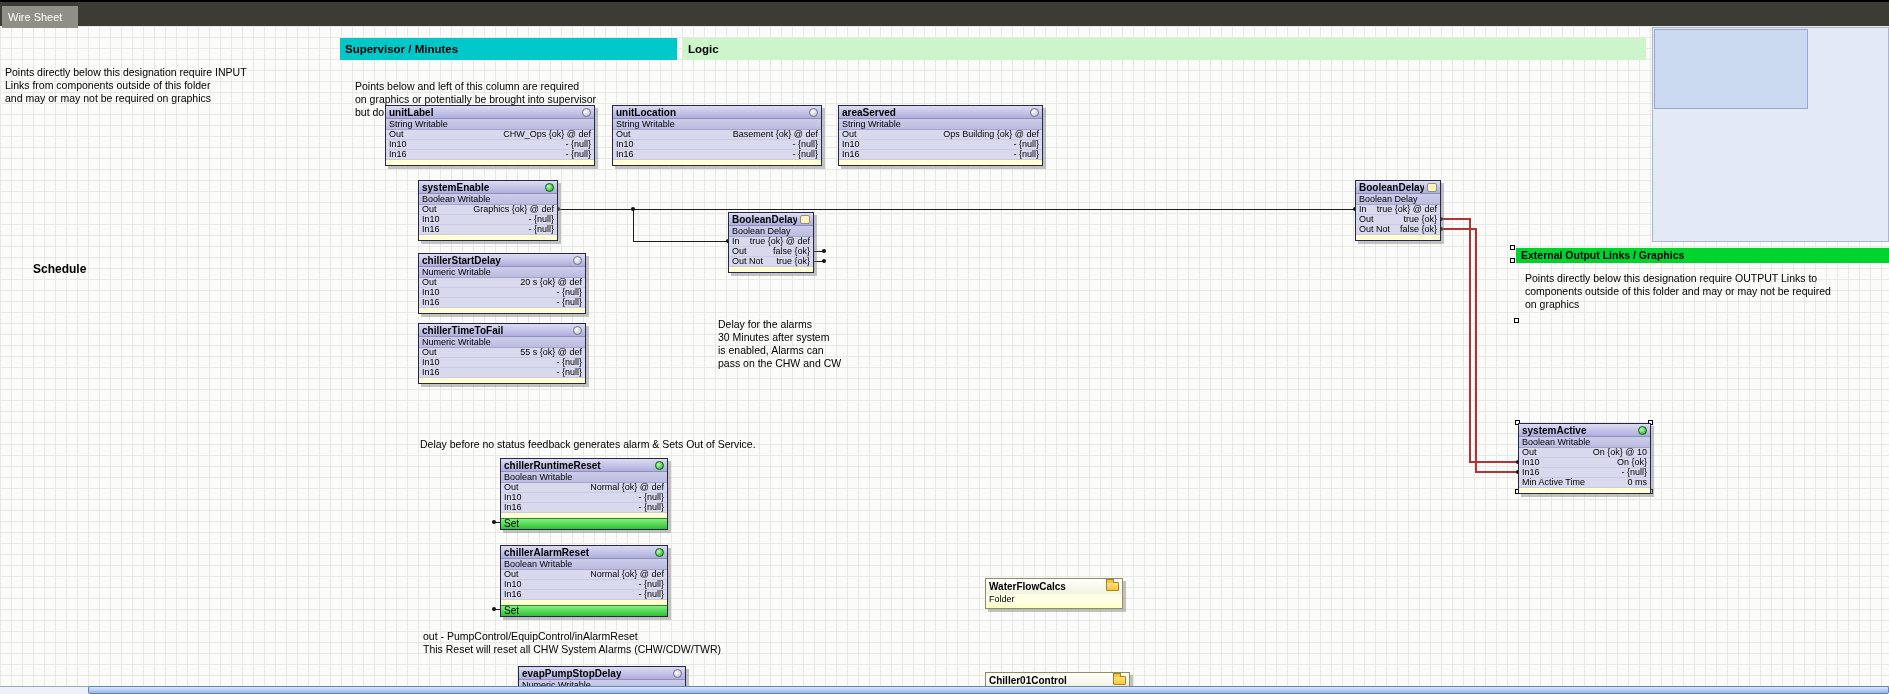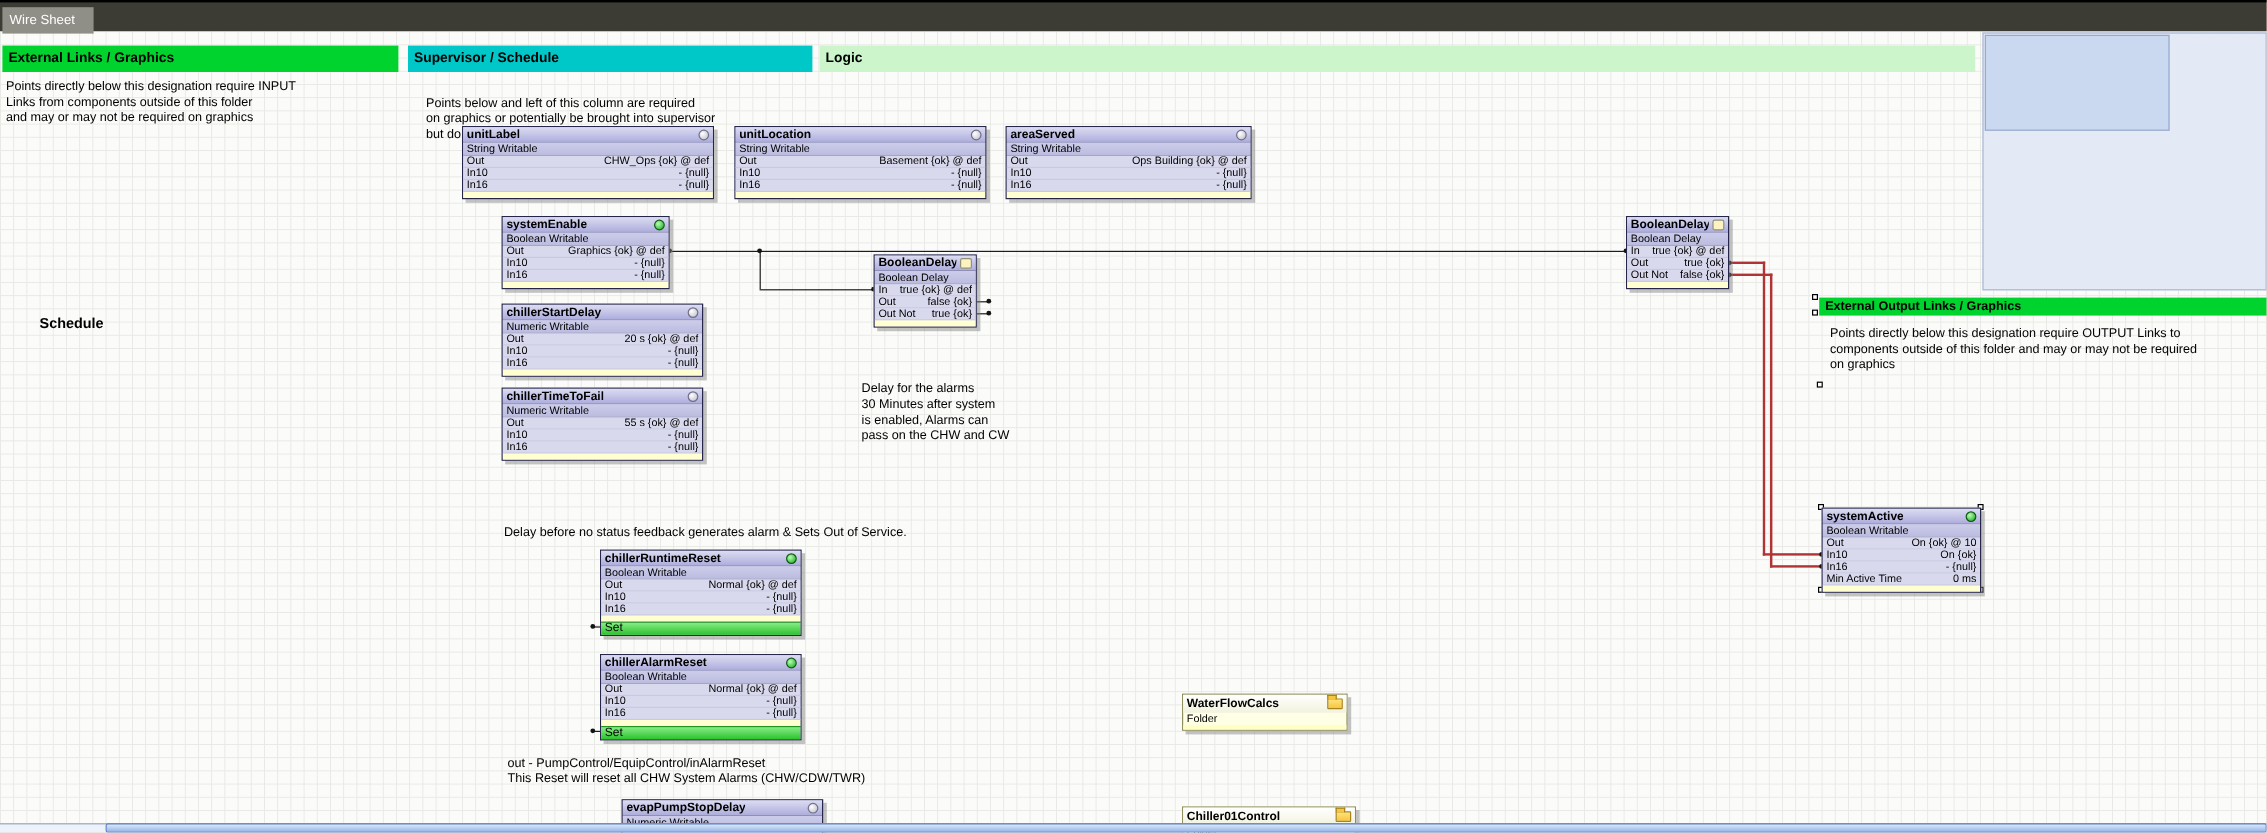--- a/index.html
+++ b/index.html
@@ -61,22 +61,21 @@
 <div id="screen">
   <div id="canvas-bg"></div>
 
   <div id="topbar">
     <div id="tab">Wire Sheet</div>
   </div>
 
   <div id="overlay-outer"></div>
   <div id="overlay-inner"></div>
 
-  <div class="banner" style="left:2px;top:38px;width:330px;background:#00d22e">External Links / Graphics</div>
-  <div class="banner" style="left:340px;top:38px;width:337px;background:#00c8c8">Supervisor / Schedule</div>
+  <div class="banner" style="left:340px;top:38px;width:337px;background:#00c8c8">Supervisor / Minutes</div>
   <div class="banner" style="left:683px;top:38px;width:963px;background:#ccf5cc">Logic</div>
   <div class="banner small" style="left:1516px;top:248px;width:373px;background:#00d22e">External Output Links / Graphics</div>
 
   <div class="note" style="left:5px;top:66px">
     <div>Points directly below this designation require INPUT</div>
     <div>Links from components outside of this folder</div>
     <div>and may or may not be required on graphics</div>
   </div>
   <div class="note" style="left:355px;top:80px">
     <div>Points below and left of this column are required</div>

